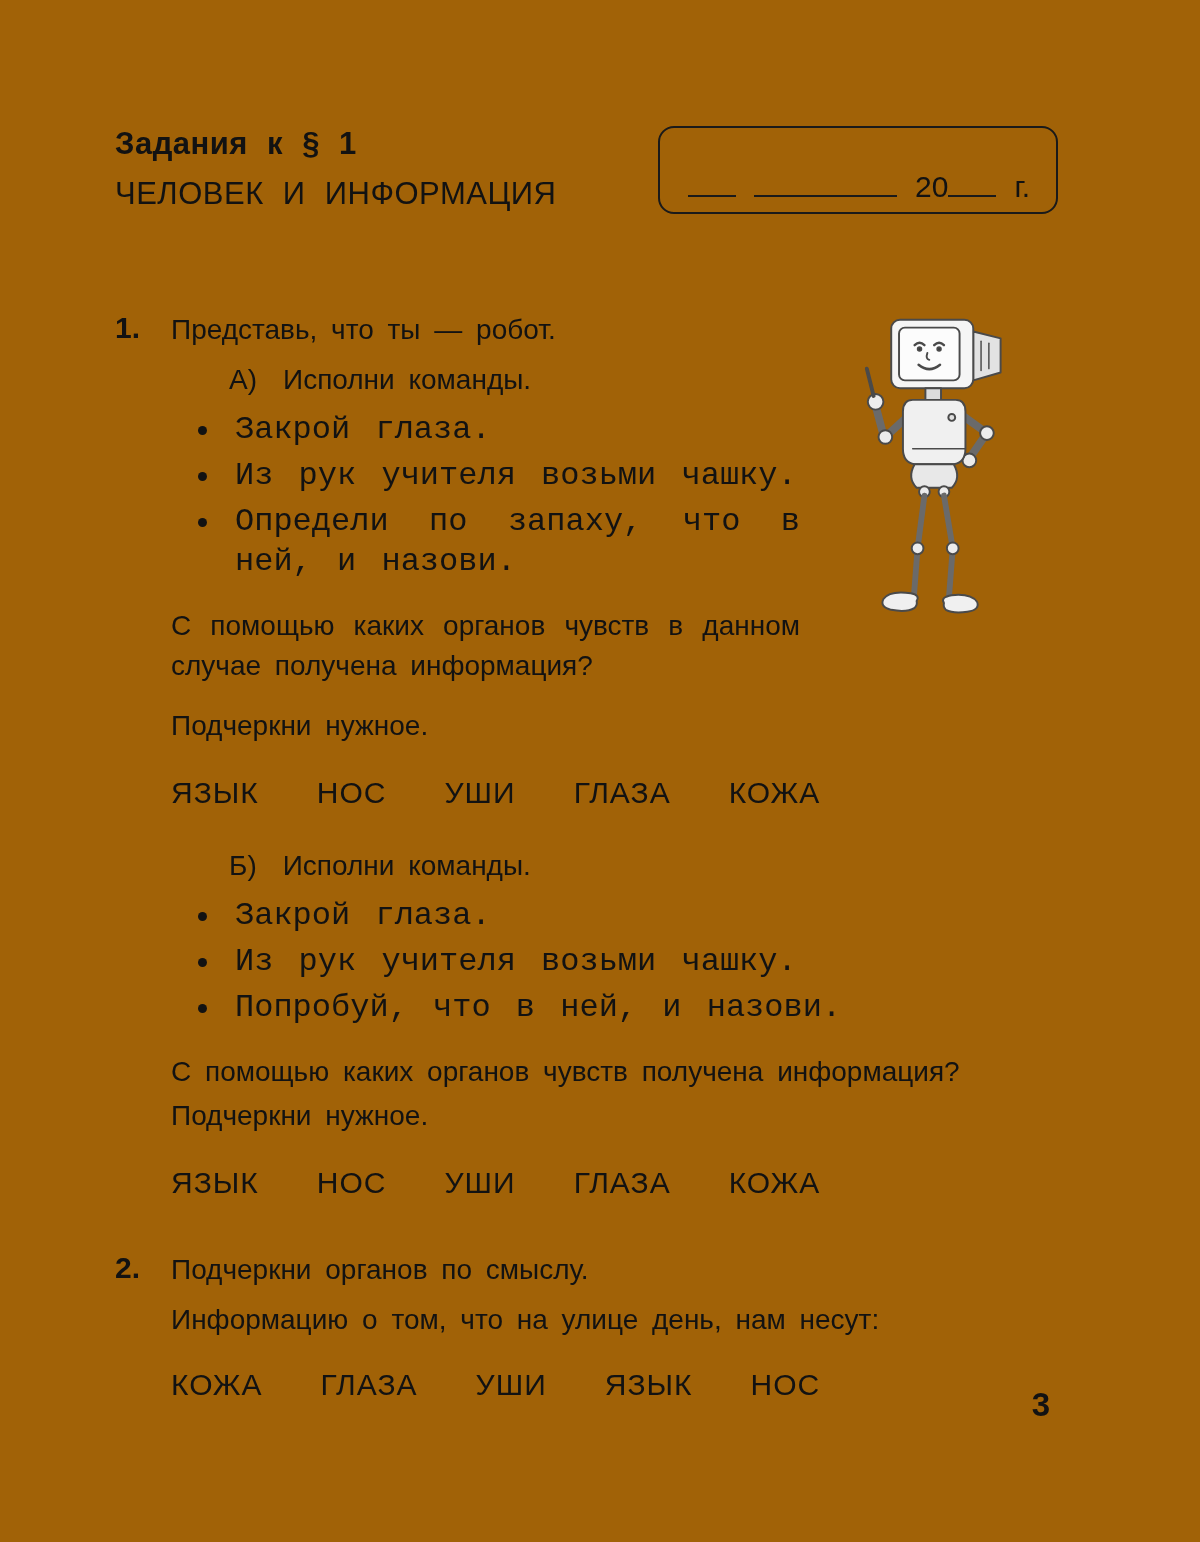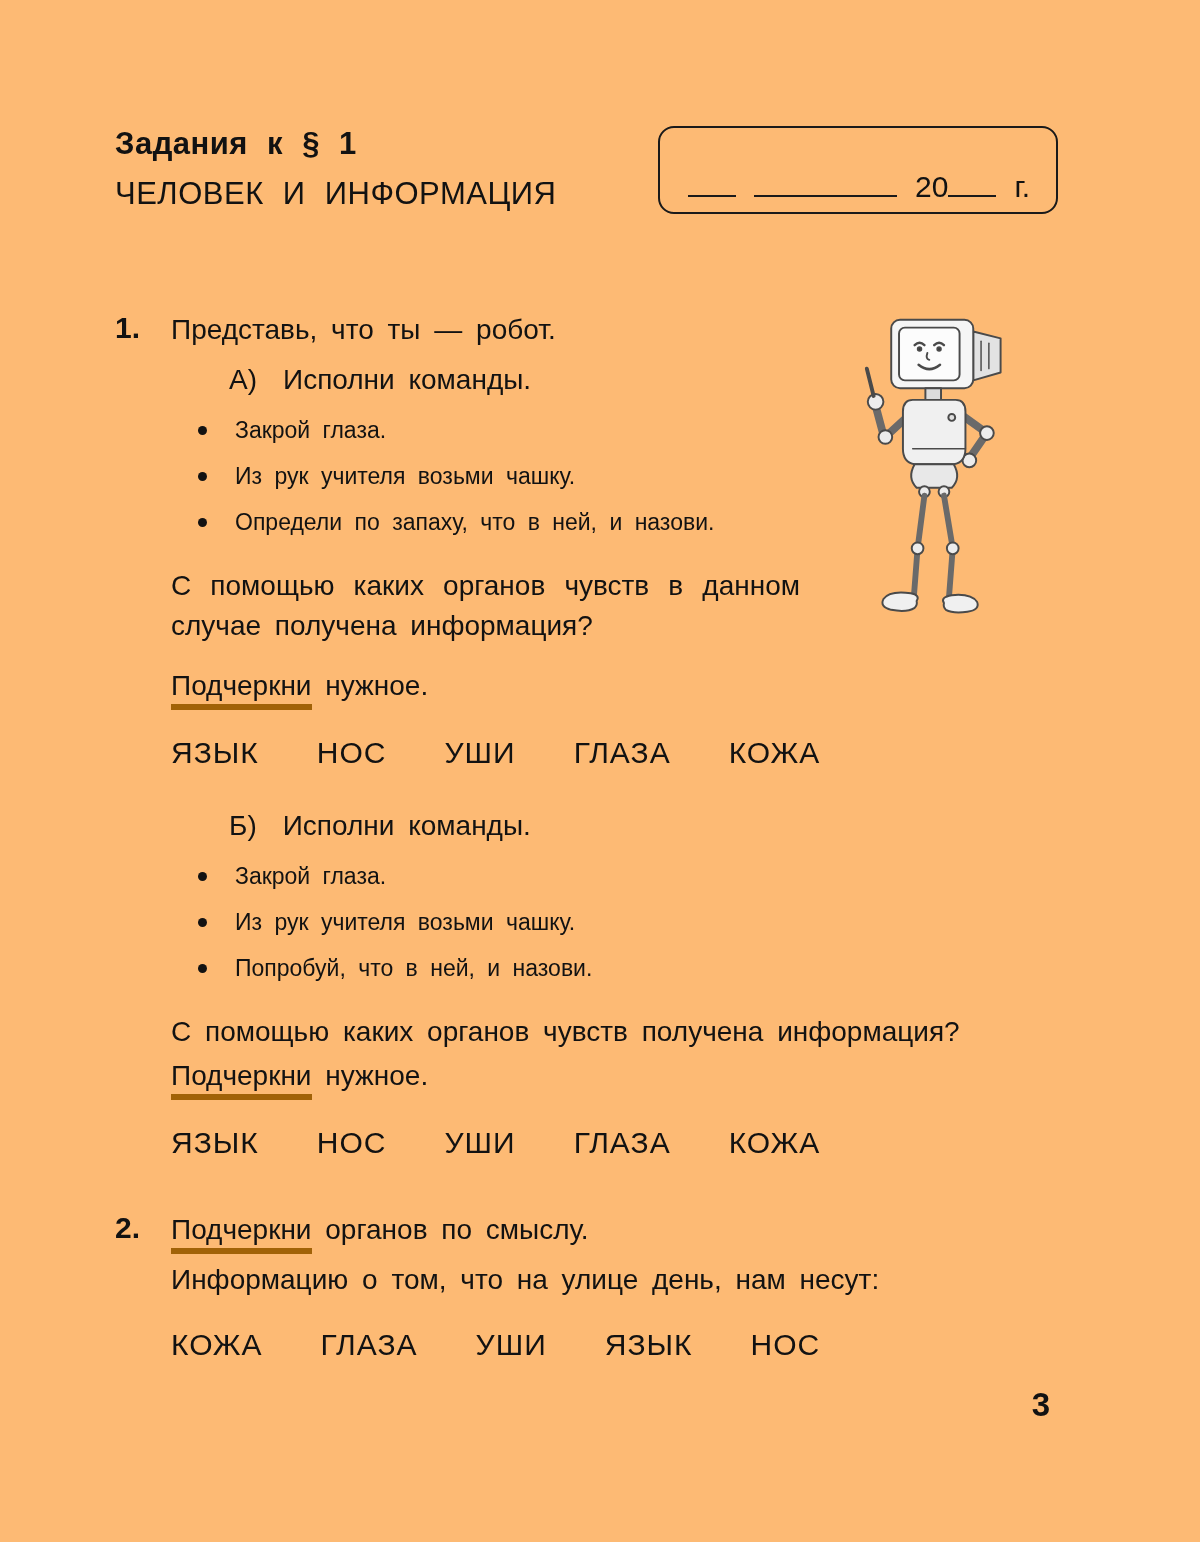--- a/index.html
+++ b/index.html
@@ -2,21 +2,21 @@
 <html><head>
 <meta charset="utf-8">
 <style>
   * { margin: 0; padding: 0; box-sizing: border-box; }
   html, body { background: #ffffff; }
   .page {
     position: relative;
     width: 1200px;
     height: 1542px;
     margin: 0 auto;
-    background: #fdba74;
+    background: #a16207;
     font-family: "Liberation Sans", sans-serif;
     color: #121212;
     overflow: hidden;
   }
   .content {
     position: absolute;
     left: 115px;
     right: 142px;
     top: 126px;
   }
@@ -77,24 +77,25 @@
     text-align: justify;
     word-spacing: 6px;
   }
   .part-label { padding-left: 58px; margin-top: 10px; text-align: left; }
   .part-label .lbl { margin-right: 26px; }
   .bullets { margin-top: 10px; }
   .bullet {
     position: relative;
     padding-left: 64px;
     margin-bottom: 6px;
-    font-size: 23px;
+    font-size: 32px;
     line-height: 40px;
     text-align: justify;
     word-spacing: 6px;
+    font-family: Liberation Mono, monospace;
   }
   .bullet::before {
     content: "";
     position: absolute;
     left: 27px;
     top: 16px;
     width: 9px;
     height: 9px;
     border-radius: 50%;
     background: #121212;

